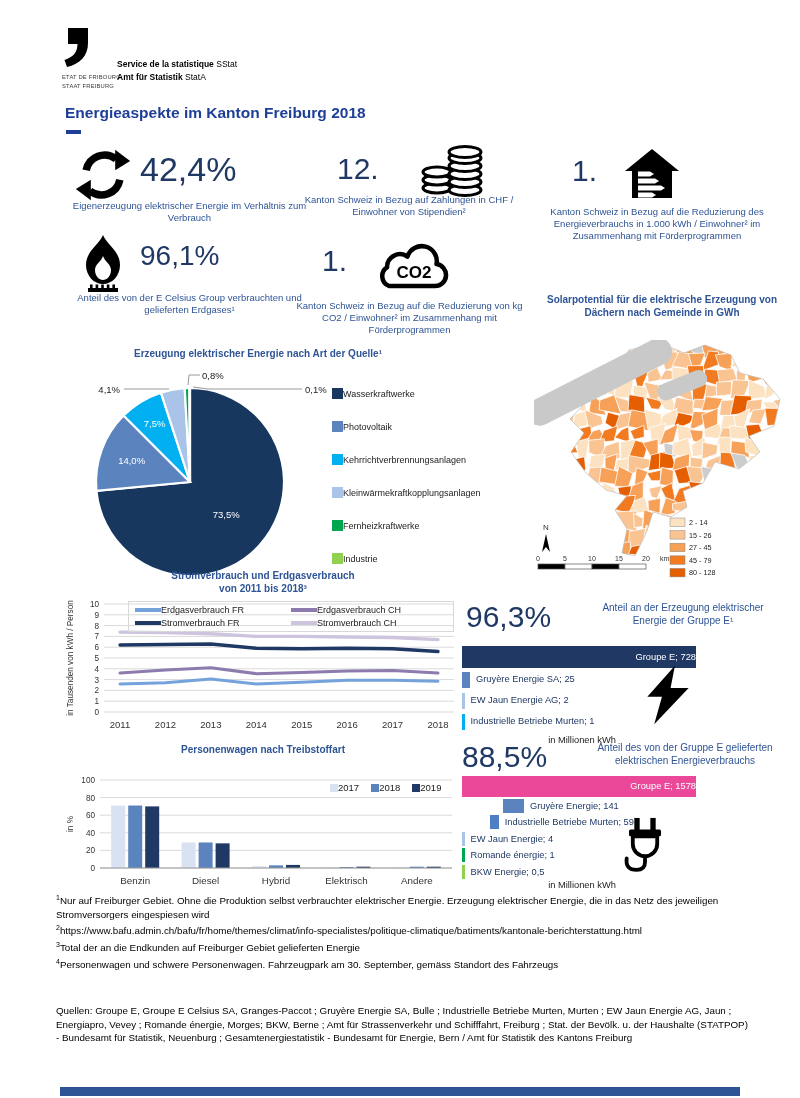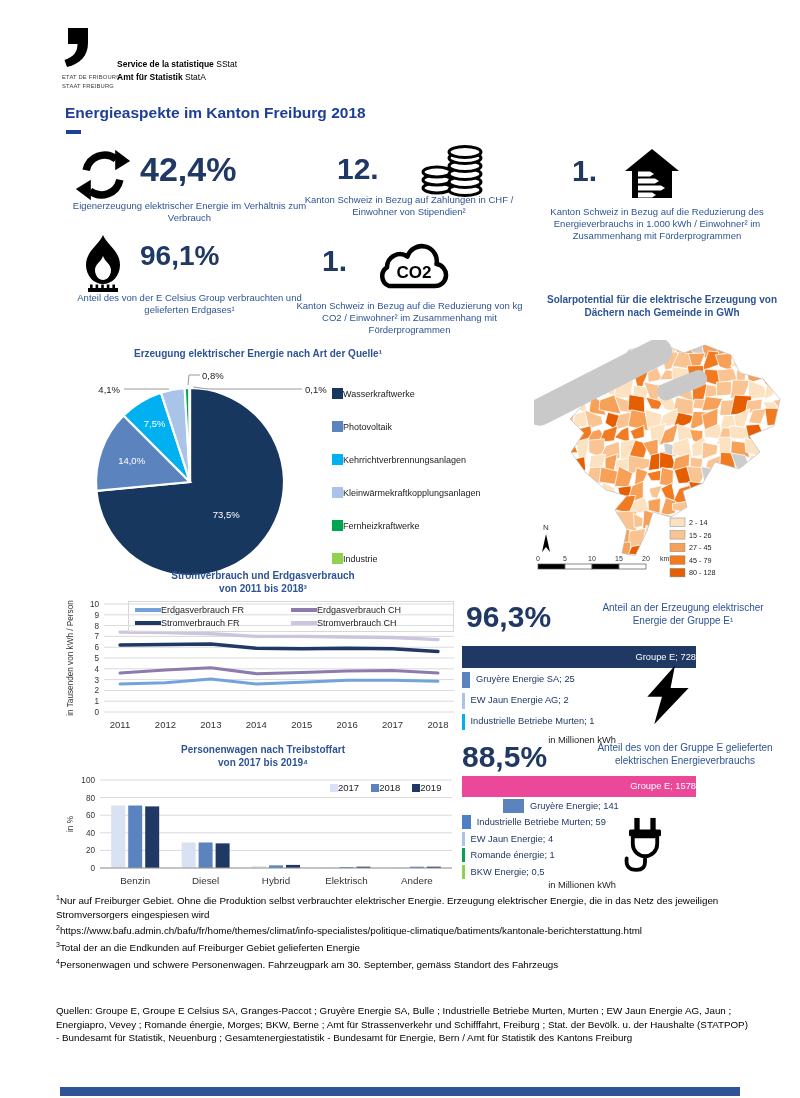--- a/index.html
+++ b/index.html
@@ -1,19 +1,19 @@
 <!DOCTYPE html>
 <html><head>
 <meta charset="utf-8">
 <style>
   html,body{margin:0;padding:0}
   body{width:800px;height:1098px;position:relative;overflow:hidden;background:#fff;
        font-family:"Liberation Sans",sans-serif;color:#000}
   .abs{position:absolute}
-  .num{font-weight:700;color:#1F3864;line-height:1}
+  .num{font-weight:400;color:#1F3864;line-height:1}
   .cap{color:#2E5496;font-size:9.5px;line-height:1.28;text-align:center}
   .ctitle{color:#2E5496;font-size:10px;font-weight:700;text-align:center;line-height:1.25}
   .fn{font-size:9.8px;line-height:1.38;margin-bottom:2px}
   .fn sup{font-size:7px}
   svg text{font-family:"Liberation Sans",sans-serif}
   .hrow{position:relative;white-space:nowrap}
   .hrow .bar{display:inline-block;vertical-align:middle}
   .hrow .lbl{display:inline-block;vertical-align:middle;font-size:9.3px;color:#1F3864;margin-left:6px}
   .hrow0{color:#fff;font-size:9.3px;text-align:right}
   .legend-item{display:flex;align-items:center;gap:0;font-size:9px;color:#222}
@@ -503,21 +503,20 @@
     <div class="hrow" style="height: 21px; line-height: 21px;"><span class="bar" style="width: 2.5px; height: 16px; background: rgb(169, 196, 232);"></span><span class="lbl">EW Jaun Energie AG; 2</span></div>
     <div class="hrow" style="height: 21px; line-height: 21px;"><span class="bar" style="width: 2.5px; height: 16px; background: rgb(0, 176, 240);"></span><span class="lbl">Industrielle Betriebe Murten; 1</span></div>
   </div>
 <div class="abs" style="left:462px;top:735px;width:240px;text-align:center;font-size:9.3px;color:#222">in Millionen kWh</div>
 <svg class="abs" style="left:642px;top:664px" width="52" height="62" viewBox="0 0 56 72">
   <polygon points="36,2 4,38 21,38 12,70 52,28 31,28" fill="#000"></polygon>
 </svg>
 
 <div class="abs ctitle" style="left:88px;top:744px;width:350px">
   <div>Personenwagen nach Treibstoffart</div>
-  <div>von 2017 bis 2019⁴</div>
 </div>
 <svg class="abs" id="bar-svg" style="left:64px;top:770px" width="396" height="120" viewBox="0 0 396 120">
     <line x1="36" y1="98" x2="388" y2="98" stroke="#DADADA" stroke-width="1"></line>
     <text x="31" y="101" text-anchor="end" font-size="8.2" fill="#333">0</text>
     <line x1="36" y1="80.4" x2="388" y2="80.4" stroke="#DADADA" stroke-width="1"></line>
     <text x="31" y="83.4" text-anchor="end" font-size="8.2" fill="#333">20</text>
     <line x1="36" y1="62.8" x2="388" y2="62.8" stroke="#DADADA" stroke-width="1"></line>
     <text x="31" y="65.8" text-anchor="end" font-size="8.2" fill="#333">40</text>
     <line x1="36" y1="45.2" x2="388" y2="45.2" stroke="#DADADA" stroke-width="1"></line>
     <text x="31" y="48.2" text-anchor="end" font-size="8.2" fill="#333">60</text>
@@ -561,21 +560,21 @@
       <span class="sw" style="background: rgb(31, 56, 100);"></span>
       <span>2019</span>
     </div>
   </div>
 
 <div class="abs num" style="left:462px;top:742px;font-size:30px">88,5%</div>
 <div class="abs cap" style="left:580px;top:742px;width:210px;font-size:10px">Anteil des von der Gruppe E gelieferten elektrischen Energieverbrauchs</div>
 <div class="abs" id="hbar2" style="left:462px;top:776px;width:234px">
     <div class="hrow hrow0" style="height: 21px; line-height: 21px; background: #ec4899; width: 234px;">Groupe E; 1578</div>
     <div class="hrow" style="height: 16.5px; line-height: 16.5px; padding-left: 41px;"><span class="bar" style="width: 20.9087px; height: 14px; background: rgb(91, 132, 190);"></span><span class="lbl">Gruyère Energie; 141</span></div>
-    <div class="hrow" style="height: 16.5px; line-height: 16.5px;"><span class="bar" style="width: 8.74905px; height: 14px; background: rgb(78, 127, 196);"></span><span class="lbl">Industrielle Betriebe Murten; 59</span></div>
+    <div class="hrow" style="height: 16.5px; line-height: 16.5px; margin-left: 28px;"><span class="bar" style="width: 8.74905px; height: 14px; background: rgb(78, 127, 196);"></span><span class="lbl">Industrielle Betriebe Murten; 59</span></div>
     <div class="hrow" style="height: 16.5px; line-height: 16.5px;"><span class="bar" style="width: 2.5px; height: 14px; background: rgb(169, 196, 232);"></span><span class="lbl">EW Jaun Energie; 4</span></div>
     <div class="hrow" style="height: 16.5px; line-height: 16.5px;"><span class="bar" style="width: 2.5px; height: 14px; background: rgb(0, 165, 80);"></span><span class="lbl">Romande énergie; 1</span></div>
     <div class="hrow" style="height: 16.5px; line-height: 16.5px;"><span class="bar" style="width: 2.5px; height: 14px; background: rgb(146, 208, 80);"></span><span class="lbl">BKW Energie; 0,5</span></div>
   </div>
 <div class="abs" style="left:462px;top:880px;width:240px;text-align:center;font-size:9.3px;color:#222">in Millionen kWh</div>
 <svg class="abs" style="left:616px;top:816px" width="58" height="68" viewBox="0 0 76 88">
   <rect x="24" y="2" width="7" height="16" fill="#000"></rect>
     <rect x="45" y="2" width="7" height="16" fill="#000"></rect>
   <rect x="17" y="17" width="42" height="9" rx="2" fill="#000"></rect>
   <path d="M22,26 h32 v10 a16,16 0 0 1 -32,0 z" fill="#fff" stroke="#000" stroke-width="5"></path>

